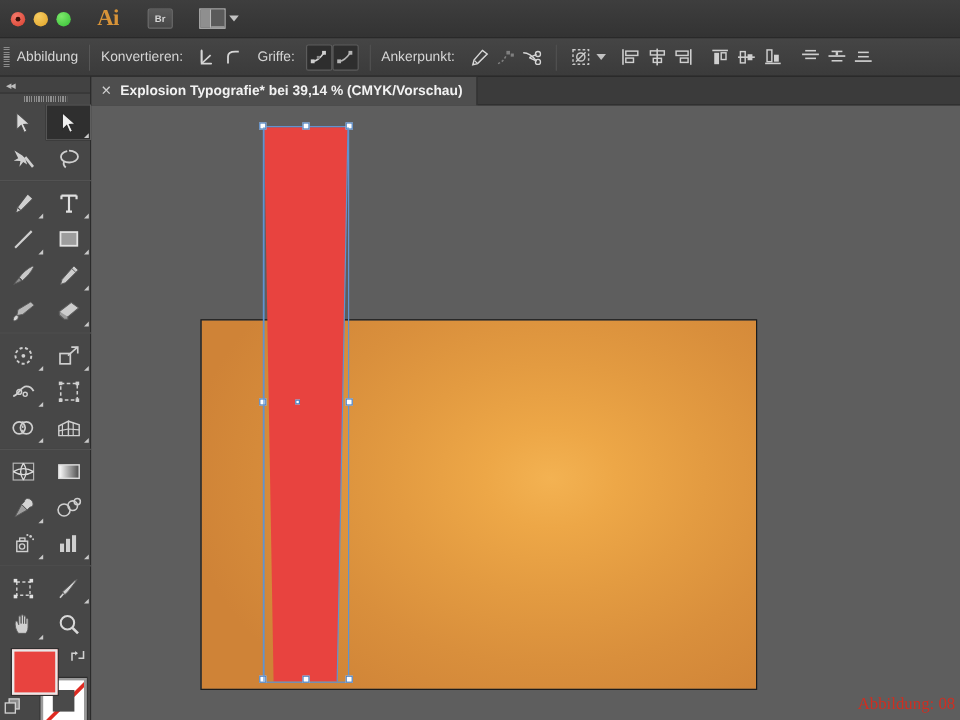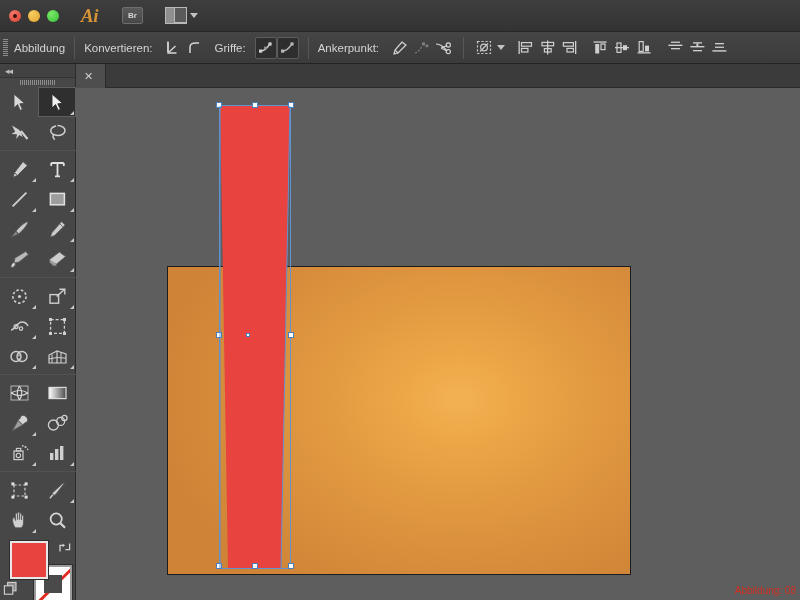--- a/index.html
+++ b/index.html
@@ -23,21 +23,21 @@
   .tl-close { background: radial-gradient(circle at 35% 30%, #f4786a, #d8402f); }
   .tl-close::after {
     content: ""; position: absolute; left: 4px; top: 4px;
     width: 4px; height: 4px; border-radius: 50%; background: #3a1008;
   }
   .tl-min { background: radial-gradient(circle at 35% 30%, #f7cd62, #e0a227); }
   .tl-max { background: radial-gradient(circle at 35% 30%, #7ce86a, #35c035); }
 
   .ai-logo {
     margin-left: 22px; font-family: "Liberation Serif", serif;
-    font-size: 19px; font-weight: bold; font-style: italic;
+    font-size: 19px; font-weight: bold; 
     color: #d79338; letter-spacing: -0.5px;
   }
   .br-btn {
     margin-left: 24px; width: 21px; height: 17px;
     border: 1px solid #6e6e6e; border-radius: 2px;
     background: linear-gradient(#5a5a5a, #474747);
     color: #d6d6d6; font-size: 8px; font-weight: bold;
     display: flex; align-items: center; justify-content: center;
   }
   .arrange-wrap { margin-left: 22px; display: flex; align-items: center; gap: 3px; }
@@ -169,21 +169,21 @@
   .handle {
     position: absolute; width: 6px; height: 6px;
     background: #ffffff; border: 1px solid #4a7fc0;
   }
   .centerpt {
     position: absolute; width: 4px; height: 4px;
     background: #ffffff; border: 1px solid #4a7fc0;
   }
   .watermark {
     position: absolute; right: 4px; bottom: 4px;
-    color: #d92a1c; font-size: 10px; font-family: Liberation Sans, sans-serif;
+    color: #d92a1c; font-size: 14px; font-family: Liberation Serif, serif;
     opacity: 0.92; white-space: nowrap;
   }
 </style>
 </head>
 <body>
 
 <div id="app">
 
   <div class="titlebar">
     <div class="traffic">
@@ -345,20 +345,21 @@
         <rect x="4" y="3" width="9" height="1.3" fill="#cfcfcf"></rect>
         <rect x="4" y="6.6" width="9" height="1.3" fill="#cfcfcf"></rect>
         <rect x="1.4" y="10.2" width="14" height="1.4" fill="#cfcfcf"></rect>
       </svg>
     </div>
   </div>
 
   <div class="tabbar">
     <div class="doctab">
       <span class="tab-x">✕</span>
+      <span class="tab-title">Explosion Typografie* bei 39,14 % (CMYK/Vorschau)</span>
     </div>
   </div>
 
   <div class="toolpanel">
     <div class="tp-collapse">◂◂</div>
     <div class="tp-grip">
         <span></span>
       </div>
 
     <div class="toolgrid">

